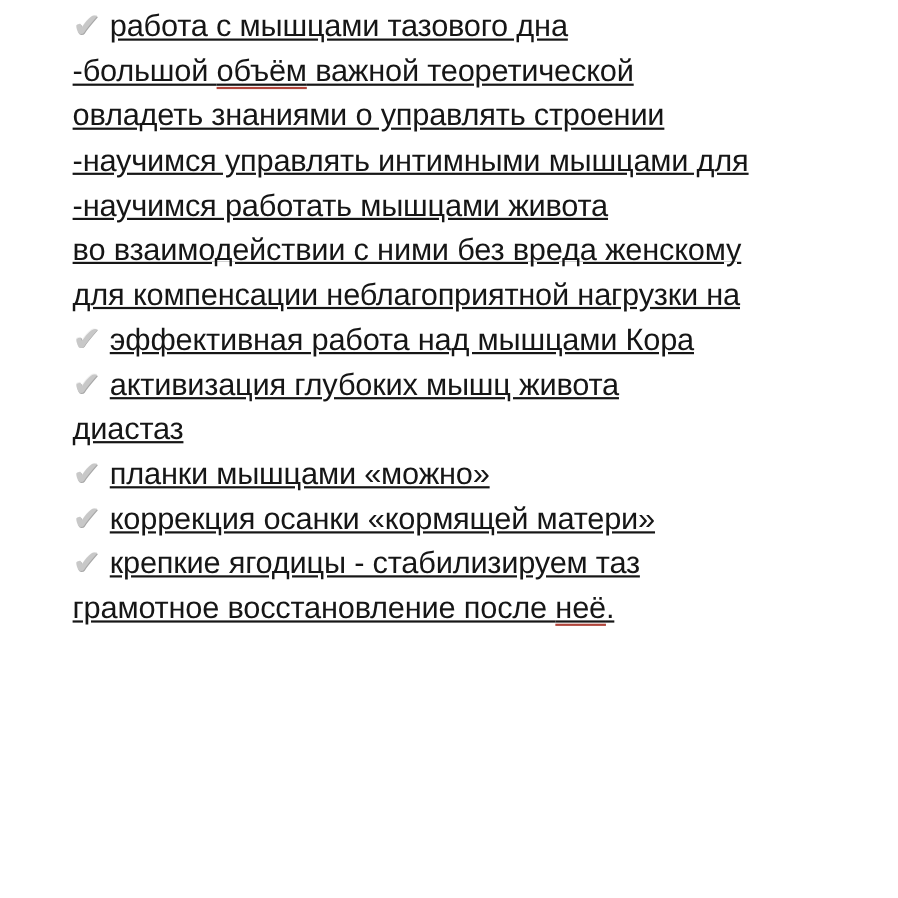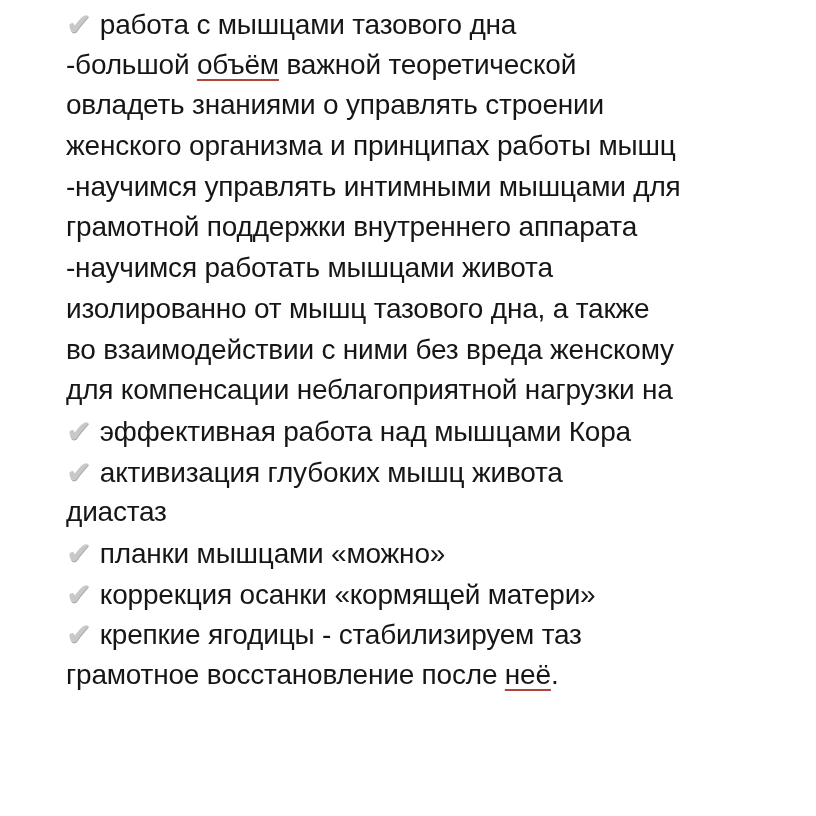--- a/index.html
+++ b/index.html
@@ -19,20 +19,21 @@
     font-family: "Liberation Sans", "DejaVu Sans", sans-serif;
     font-size: 28px;
     letter-spacing: -0.2px;
     color: #161616;
     font-weight: 400;
   }
   .line {
     height: 40.7px;
     line-height: 40.7px;
     white-space: nowrap;
+    text-decoration: underline;
   }
   .check {
     display: inline-block;
     font-size: 31px;
     color: #c8c8c8;
     text-shadow: 0.5px 0.5px 0.6px #a8a8a8, -0.5px -0.5px 0.5px #efefef;
     margin-right: 8px;
     vertical-align: -1px;
     font-family: "DejaVu Sans", sans-serif;
   }
@@ -44,25 +45,22 @@
   }
 </style>
 </head>
 <body>
 
 <div class="page" style="background: rgb(255, 255, 255); color: rgb(22, 22, 22);">
   <div id="text-block">
       <div class="line"><span class="check" style="color: rgb(200, 200, 200);">✔</span><span>работа с мышцами тазового дна</span></div>
       <div class="line"><span>-большой </span><span class="misspell" style="text-decoration-color: rgb(176, 68, 58);">объём</span><span> важной теоретической</span></div>
       <div class="line"><span>овладеть знаниями о управлять строении</span></div>
-      <div class="line"><span>женского организма и принципах работы мышц</span></div>
       <div class="line"><span>-научимся управлять интимными мышцами для</span></div>
-      <div class="line"><span>грамотной поддержки внутреннего аппарата</span></div>
       <div class="line"><span>-научимся работать мышцами живота</span></div>
-      <div class="line"><span>изолированно от мышц тазового дна, а также</span></div>
       <div class="line"><span>во взаимодействии с ними без вреда женскому</span></div>
       <div class="line"><span>для компенсации неблагоприятной нагрузки на</span></div>
       <div class="line"><span class="check" style="color: rgb(200, 200, 200);">✔</span><span>эффективная работа над мышцами Кора</span></div>
       <div class="line"><span class="check" style="color: rgb(200, 200, 200);">✔</span><span>активизация глубоких мышц живота</span></div>
       <div class="line"><span>диастаз</span></div>
       <div class="line"><span class="check" style="color: rgb(200, 200, 200);">✔</span><span>планки мышцами «можно»</span></div>
       <div class="line"><span class="check" style="color: rgb(200, 200, 200);">✔</span><span>коррекция осанки «кормящей матери»</span></div>
       <div class="line"><span class="check" style="color: rgb(200, 200, 200);">✔</span><span>крепкие ягодицы - стабилизируем таз</span></div>
       <div class="line"><span>грамотное восстановление после </span><span class="misspell" style="text-decoration-color: rgb(176, 68, 58);">неё</span><span>.</span></div>
     </div>

